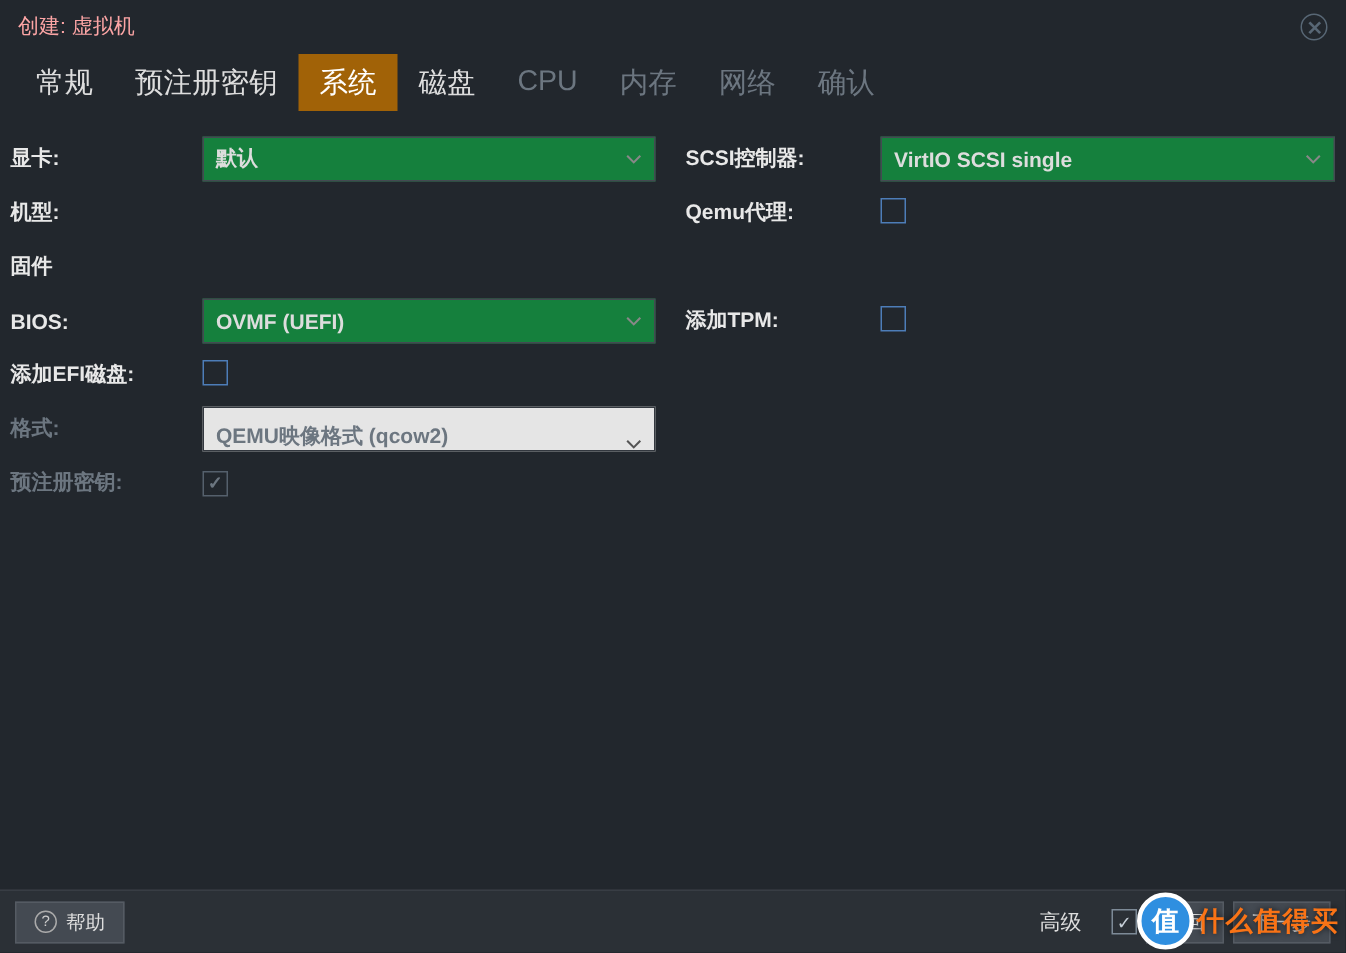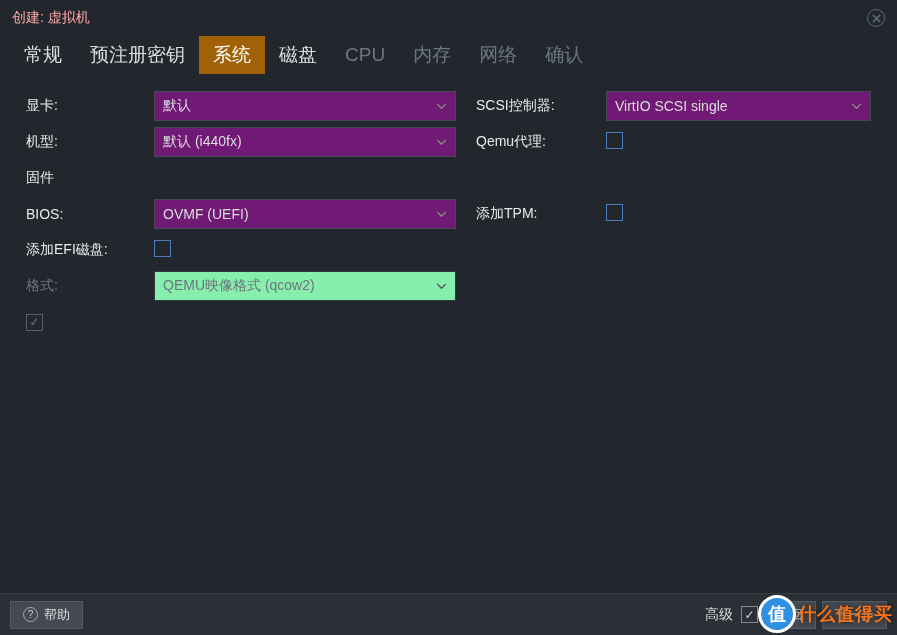--- a/index.html
+++ b/index.html
@@ -41,52 +41,54 @@
     padding: 0 14px;
     display: flex; align-items: center;
     color: #ddd;
     font-size: 19px;
     cursor: pointer;
   }
   .tab.active { background: #a16207; color: #fff; }
   .tab.disabled { color: #6c7680; }
   
   .body {
-    padding: 14px 26px;
+    padding: 14px 7px;
+    font-weight: bold;
   }
   .cols { display: flex; gap: 20px; }
   .col-left { width: 430px; }
   .col-right { flex: 1; }
   .row {
     display: flex;
     align-items: center;
     height: 36px;
   }
   .label {
     width: 128px;
     color: #e8e8e8;
     font-size: 14px;
   }
   .label.disabled { color: #6c7680; }
   .field { flex: 1; }
   .select {
     width: 100%;
     height: 30px;
-    background: #701a75;
+    background: #15803d;
     border: 1px solid #444a52;
     color: #ddd;
     display: flex; align-items: center; justify-content: space-between;
     padding: 0 8px;
     font-size: 14px;
     cursor: pointer;
   }
   .select.disabled {
-    background: #86efac;
+    background: #e5e5e5;
     border-color: #33383f;
     color: #6c7680;
+    align-items: flex-end;
   }
   .select .chev { color: #888; margin-left: 6px; }
   .select .chev svg { width: 11px; height: 7px; display: block; }
   .section-head {
     color: #e8e8e8;
     font-size: 14px;
     height: 36px;
     display: flex; align-items: center;
   }
   .checkbox {
@@ -131,21 +133,21 @@
     width: 15px; height: 15px;
     border: 1.4px solid #aaa;
     border-radius: 50%;
     display: flex; align-items: center; justify-content: center;
     font-size: 10px; line-height: 1;
     color: #ccc;
   }
   .footer-right {
     display: flex; align-items: center; gap: 6px;
   }
-  .adv-label { color: #ddd; font-size: 14px; margin-right: 2px; }
+  .adv-label { color: #ddd; font-size: 14px; margin-right: 14px; }
   .adv-check {
     width: 17px; height: 17px;
     border: 1.5px solid #7d8a97;
     display: inline-flex; align-items: center; justify-content: center;
   }
   .adv-check::after { content: "✓"; color: #c7d0d9; font-size: 12px; line-height: 1; }
   .nav-btn {
     height: 28px;
     padding: 0 12px;
     background: #444a52;
@@ -229,30 +231,20 @@
             <span class="chev">
                 <svg viewBox="0 0 12 8">
                   <path d="M1 1 L6 6 L11 1" fill="none" stroke="#888" stroke-width="1.6"></path>
                 </svg>
               </span>
           </div>
         </div>
       </div>
       <div class="row">
         <div class="label">机型:</div>
-        <div class="field">
-          <div class="select">
-            <span>默认 (i440fx)</span>
-            <span class="chev">
-                <svg viewBox="0 0 12 8">
-                  <path d="M1 1 L6 6 L11 1" fill="none" stroke="#888" stroke-width="1.6"></path>
-                </svg>
-              </span>
-          </div>
-        </div>
       </div>
       <div class="section-head">固件</div>
       <div class="row">
         <div class="label">BIOS:</div>
         <div class="field">
           <div class="select">
             <span>OVMF (UEFI)</span>
             <span class="chev">
                 <svg viewBox="0 0 12 8">
                   <path d="M1 1 L6 6 L11 1" fill="none" stroke="#888" stroke-width="1.6"></path>
@@ -274,20 +266,21 @@
             <span>QEMU映像格式 (qcow2)</span>
             <span class="chev">
                 <svg viewBox="0 0 12 8">
                   <path d="M1 1 L6 6 L11 1" fill="none" stroke="#555" stroke-width="1.6"></path>
                 </svg>
               </span>
           </div>
         </div>
       </div>
       <div class="row">
+        <div class="label disabled">预注册密钥:</div>
         <div class="field">
           <span class="checkbox disabled checked"></span>
         </div>
       </div>
     </div>
 
     <div class="col-right">
       <div class="row">
         <div class="label">SCSI控制器:</div>
         <div class="field">

